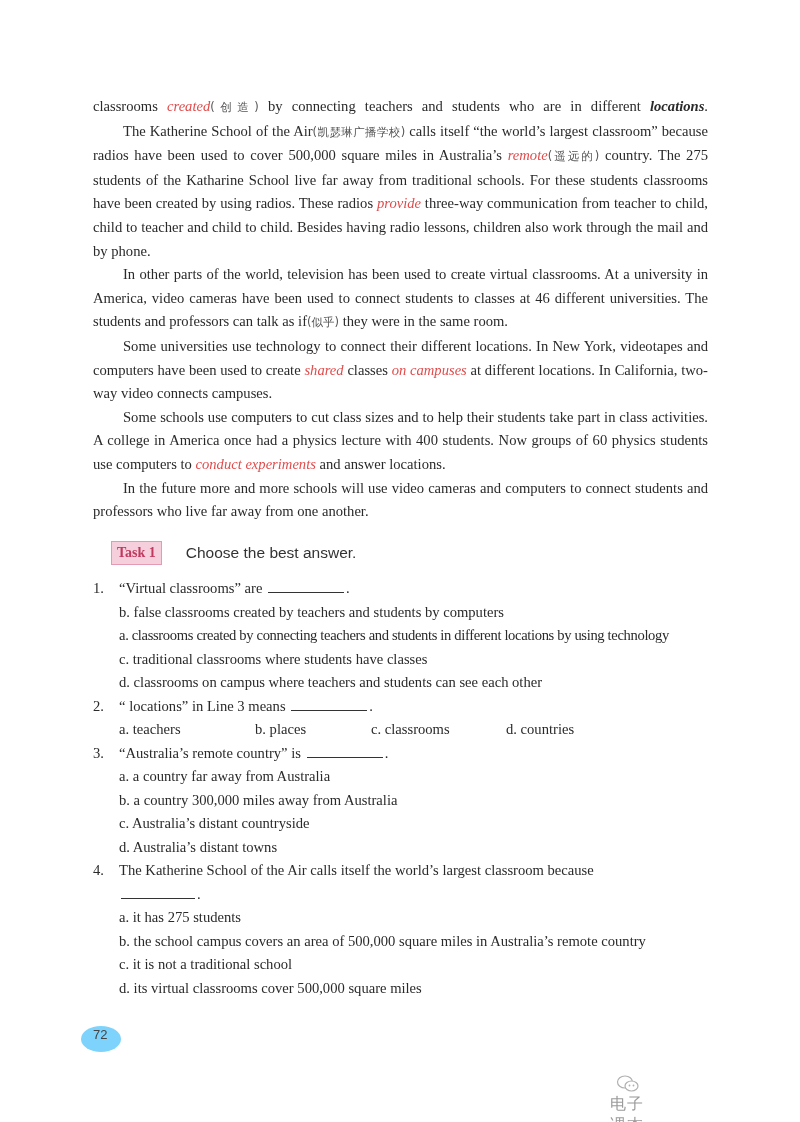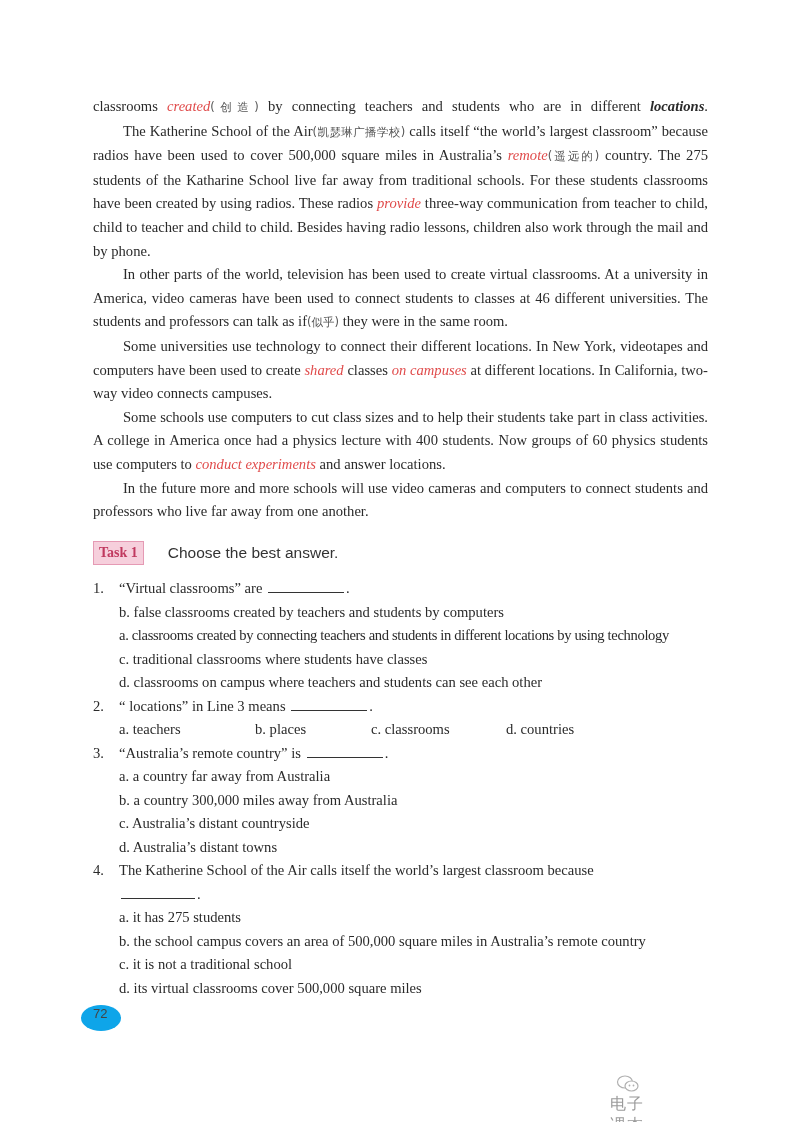--- a/index.html
+++ b/index.html
@@ -12,37 +12,37 @@
     .para { margin: 0; text-align: justify; text-align-last: justify; }
     .para.last { text-align-last: left; }
     .para.indent { text-indent: 30px; }
     .hl { color: #e04b4b; font-style: italic; }
     .bi { font-weight: bold; font-style: italic; }
     .cn { font-family: "DejaVu Sans", sans-serif; font-size: 11.5px; color: #555; }
 
     .task-header { position: absolute; left: 93px; top: 541px; display: flex; align-items: center; }
     .task-badge {
       background: #f6cfdc; border: 1px solid #e59ab4; color: #c0395f; font-weight: bold;
-      font-size: 14px; padding: 1px 5px; line-height: 20px;
+      font-size: 14px; padding: 1px 5px; line-height: 20px; margin-left: 18px;
     }
     .task-instr { margin-left: 24px; font-family: "Liberation Sans", sans-serif; font-size: 15.5px; color: #333; }
 
     .questions { position: absolute; left: 93px; top: 577px; width: 620px; font-size: 14.6px; line-height: 23.5px; }
     .q { display: flex; }
     .q-num { width: 26px; flex: none; }
     .opt { padding-left: 26px; }
     .opt-row { padding-left: 26px; display: flex; }
     .opt-row span { display: inline-block; }
     .blank { display: inline-block; width: 76px; border-bottom: 1px solid #333; height: 14px; vertical-align: baseline; margin: 0 2px; }
     .blank-line { padding-left: 26px; height: 23.5px; }
     .blank-line .blank { width: 74px; }
 
     .page-num {
-      position: absolute; left: 81px; top: 1005px; width: 40px; height: 26px; border-radius: 50%;
-      background: #0ea5e9; font-family: "Liberation Sans", sans-serif; font-size: 13px; color: #444;
+      position: absolute; left: 81px; top: 1026px; width: 40px; height: 26px; border-radius: 50%;
+      background: #7dd3fc; font-family: "Liberation Sans", sans-serif; font-size: 13px; color: #444;
     }
     .page-num span { position: absolute; left: 12px; top: 1px; }
 
     .watermark {
       position: absolute; left: 610px; top: 1074px; display: flex; align-items: center;
       font-family: "DejaVu Sans", sans-serif; font-size: 16px; color: #9a9a9a; letter-spacing: 1px; flex-direction: column;
     }
     .watermark svg { margin-right: 6px; }
   </style>
 </head>

